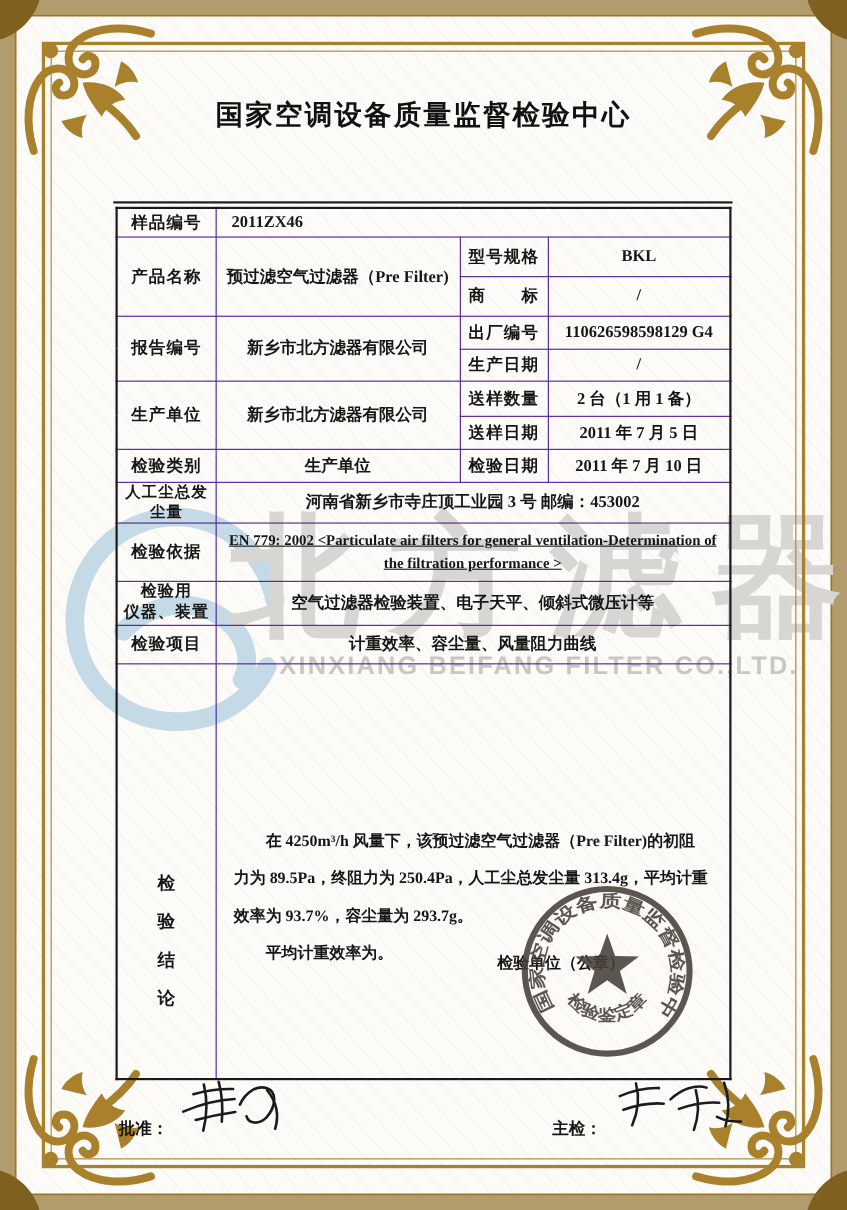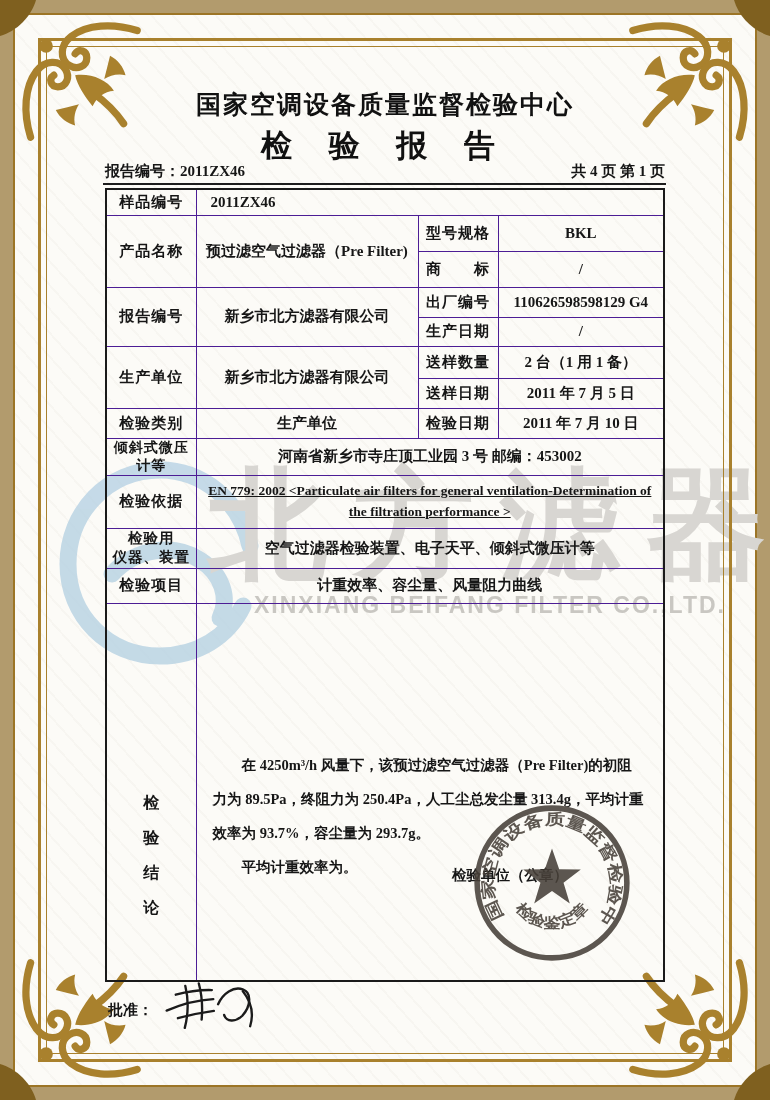--- a/index.html
+++ b/index.html
@@ -77,21 +77,21 @@
   td.concl-val{position:relative; vertical-align:top; text-align:left;}
   .concl-para{margin:0; padding:0 16px 0 14px; text-indent:2em; font-size:14.5px; line-height:2.35; text-align:left;}
   .concl-para.first{padding-top:48px;}
   .two-line-lbl{line-height:1.35; font-size:14.5px;}
   
   .issue-unit{position:absolute; left:452px; top:866px; font-size:14.5px; font-weight:600;}
   .issue-date{position:absolute; left:442px; top:903px; font-size:14.5px; font-weight:600; white-space:pre;}
   .stamp{position:absolute; left:466px; top:797px; z-index:6; opacity:.88;}
   
   .sig-row{position:absolute; left:0; top:976px; width:770px; height:70px;}
-  .sig-group{position:absolute; display:flex; align-items:center; gap:8px;}
+  .sig-group{position:absolute; display:flex; align-items:flex-end; gap:8px;}
   .sig-group .sig-label{font-size:15px; font-weight:600; padding-top:8px;}
   .sig-1{left:108px;} .sig-2{left:328px;} .sig-3{left:502px;}
   .sig-svg{transform:rotate(-3deg);}
 </style>
 </head>
 <body>
 
 <div class="page">
 
   <div class="paper"></div>
@@ -151,26 +151,21 @@
         <use href="#cornerOrn"></use>
       </svg>
     <svg class="corner-orn br" viewBox="0 0 130 130">
         <use href="#cornerOrn"></use>
       </svg>
   </div>
 
   <div class="content">
 
     <div class="org-name">国家空调设备质量监督检验中心</div>
-    <div class="doc-title">检  验  报  告</div>
-
-    <div class="report-line">
-      <span><span>报告编号：</span><span>2011ZX46</span></span>
-      <span>共 4 页 第 1 页</span>
-    </div>
+
     <div class="head-rule"></div>
 
     <table class="report">
       <colgroup>
           <col style="width:90px">
           <col style="width:222px">
           <col style="width:80px">
           <col style="width:166px">
         </colgroup>
       <tbody>
@@ -208,21 +203,21 @@
         <td class="lbl">送样日期</td>
         <td>2011 年 7 月 5 日</td>
       </tr>
       <tr style="height:30px">
         <td class="lbl">检验类别</td>
         <td>生产单位</td>
         <td class="lbl">检验日期</td>
         <td>2011 年 7 月 10 日</td>
       </tr>
       <tr style="height:35px">
-        <td class="lbl" style="font-size:14px">倾斜式微压计等</td>
+        <td class="lbl" style="font-size:14px">人工尘总发尘量</td>
         <td colspan="3">河南省新乡市寺庄顶工业园 3 号  邮编：453002</td>
       </tr>
       <tr style="height:53px">
         <td class="lbl">检验依据</td>
         <td colspan="3" class="basis-val">EN 779: 2002 &lt;Particulate air filters for general ventilation-Determination of the filtration performance &gt;</td>
       </tr>
       <tr style="height:30px">
         <td class="lbl two-line-lbl">
           <div>检验用</div>
           <div>仪器、装置</div>
@@ -259,20 +254,30 @@
           <g fill="none" stroke="#1b1b1b" stroke-width="2.6" stroke-linecap="round">
             <path d="M6 34 C 22 28 42 24 58 24"></path>
             <path d="M28 8 C 31 24 30 38 25 54"></path>
             <path d="M43 6 C 46 20 46 32 44 46"></path>
             <path d="M17 17 C 31 14 45 13 57 14 M18 43 C 32 40 46 38 58 37"></path>
             <path d="M63 30 C 69 18 81 11 91 15 C 101 19 99 34 89 44 C 81 51 71 50 69 42"></path>
             <path d="M91 17 C 99 28 102 42 97 56"></path>
           </g>
         </svg>
       </div>
+      <div class="sig-group sig-3">
+        <span class="sig-label">主检：</span>
+        <svg class="sig-svg" width="135" height="60" viewBox="0 0 150 64">
+          <g fill="none" stroke="#1b1b1b" stroke-width="2.6" stroke-linecap="round">
+            <path d="M10 18 C 24 13 38 11 50 12 M27 6 C 30 20 28 34 21 48 M13 32 C 27 28 41 26 54 28"></path>
+            <path d="M61 24 C 73 14 87 10 98 14 M69 34 C 83 30 97 28 110 30 M87 16 C 90 30 88 44 83 56"></path>
+            <path d="M116 10 C 120 24 120 40 115 54 M107 44 C 114 48 122 50 131 50"></path>
+          </g>
+        </svg>
+      </div>
     </div>
 
   </div>
 
   <svg class="stamp" width="172" height="172" viewBox="0 0 170 170">
     <circle cx="85" cy="85" r="74" fill="none" stroke="#474039" stroke-width="5.5"></circle>
     <path id="stampArcTop" d="M 37.5 118.3 A 58 58 0 1 1 132.5 118.3" fill="none"></path>
     <path id="stampArcBottom" d="M 49 110.2 A 44 44 0 0 0 121 110.2" fill="none"></path>
     <text font-size="15.5" font-weight="bold" fill="#474039" font-family="Liberation Serif, serif">
       <textPath href="#stampArcTop" textLength="278" lengthAdjust="spacingAndGlyphs">国家空调设备质量监督检验中心</textPath>

